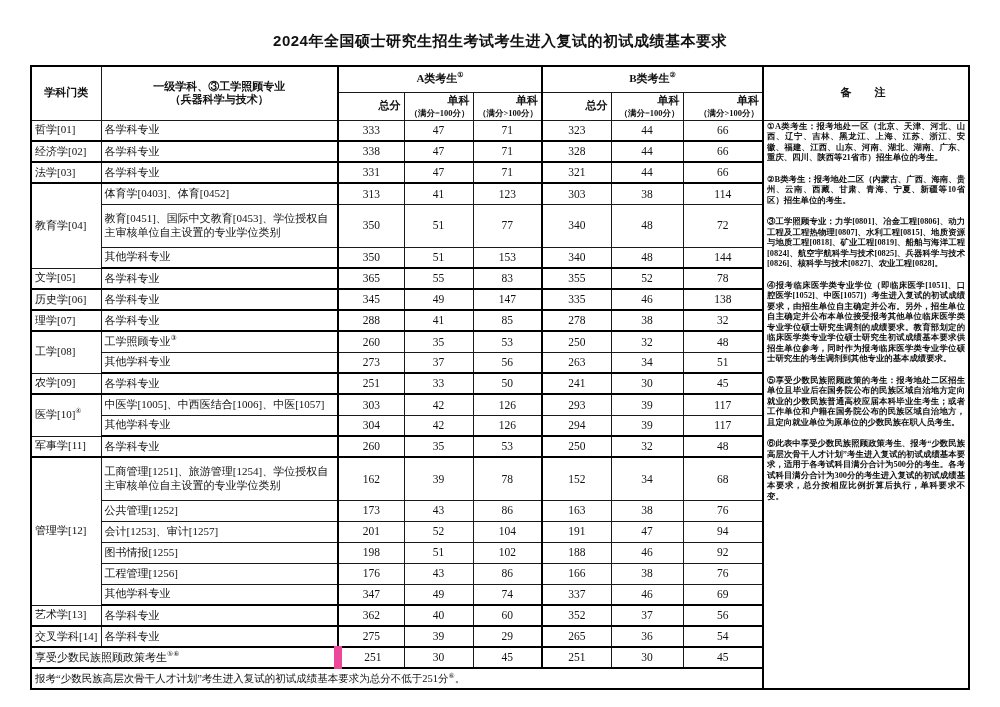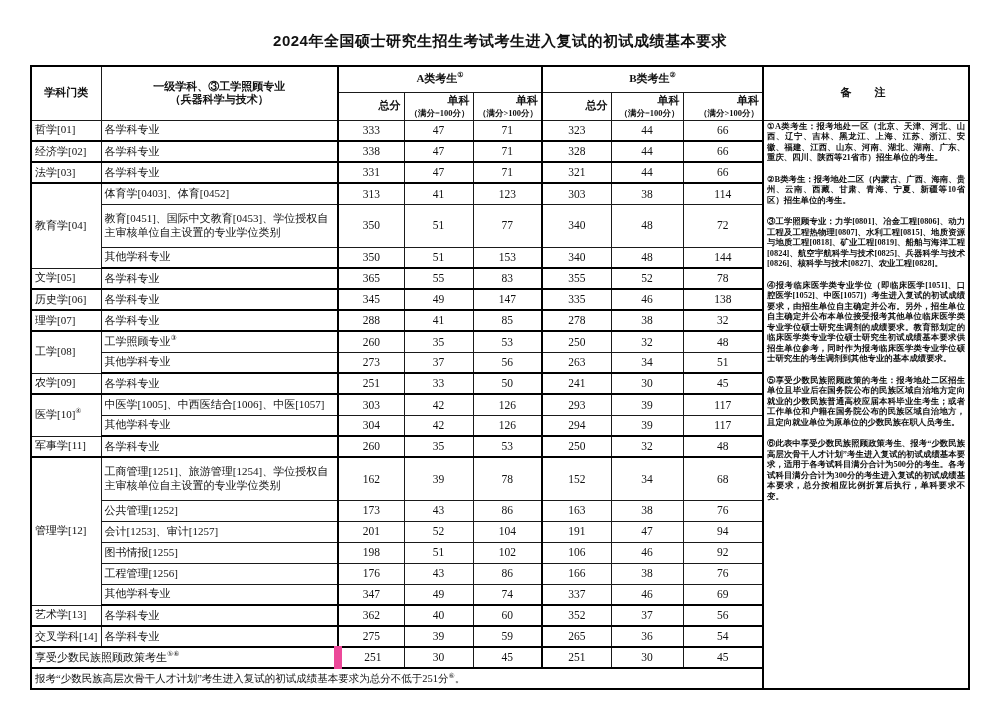--- a/index.html
+++ b/index.html
@@ -265,21 +265,21 @@
       <td class="num br2">104</td>
       <td class="num">191</td>
       <td class="num">47</td>
       <td class="num br2">94</td>
     </tr>
     <tr>
       <td class="major br2">图书情报[1255]</td>
       <td class="num">198</td>
       <td class="num">51</td>
       <td class="num br2">102</td>
-      <td class="num">106</td>
+      <td class="num">188</td>
       <td class="num">46</td>
       <td class="num br2">92</td>
     </tr>
     <tr>
       <td class="major br2">工程管理[1256]</td>
       <td class="num">176</td>
       <td class="num">43</td>
       <td class="num br2">86</td>
       <td class="num">166</td>
       <td class="num">38</td>
@@ -304,21 +304,21 @@
       <td class="num">352</td>
       <td class="num">37</td>
       <td class="num br2">56</td>
     </tr>
 
     <tr class="gend">
       <td class="cat">交叉学科[14]</td>
       <td class="major br2">各学科专业</td>
       <td class="num">275</td>
       <td class="num">39</td>
-      <td class="num br2">59</td>
+      <td class="num br2">29</td>
       <td class="num">265</td>
       <td class="num">36</td>
       <td class="num br2">54</td>
     </tr>
 
     <tr class="gend">
       <td class="major" colspan="2" style="border-right:8px solid #ec4899"><span>享受少数民族照顾政策考生</span><span class="sup">⑤⑥</span></td>
       <td class="num">251</td>
       <td class="num">30</td>
       <td class="num br2">45</td>

